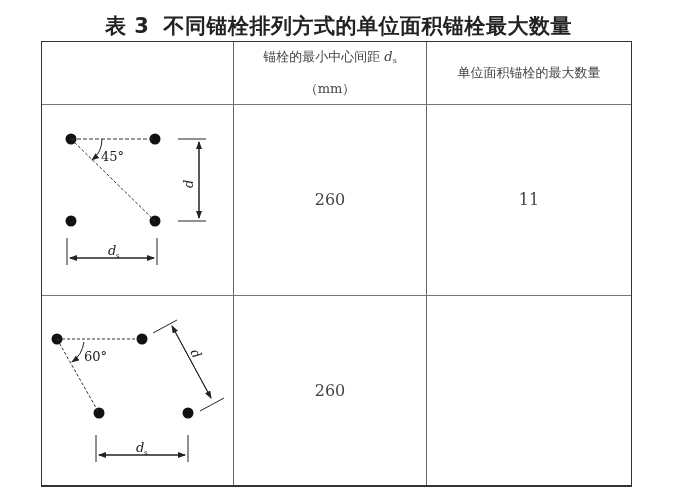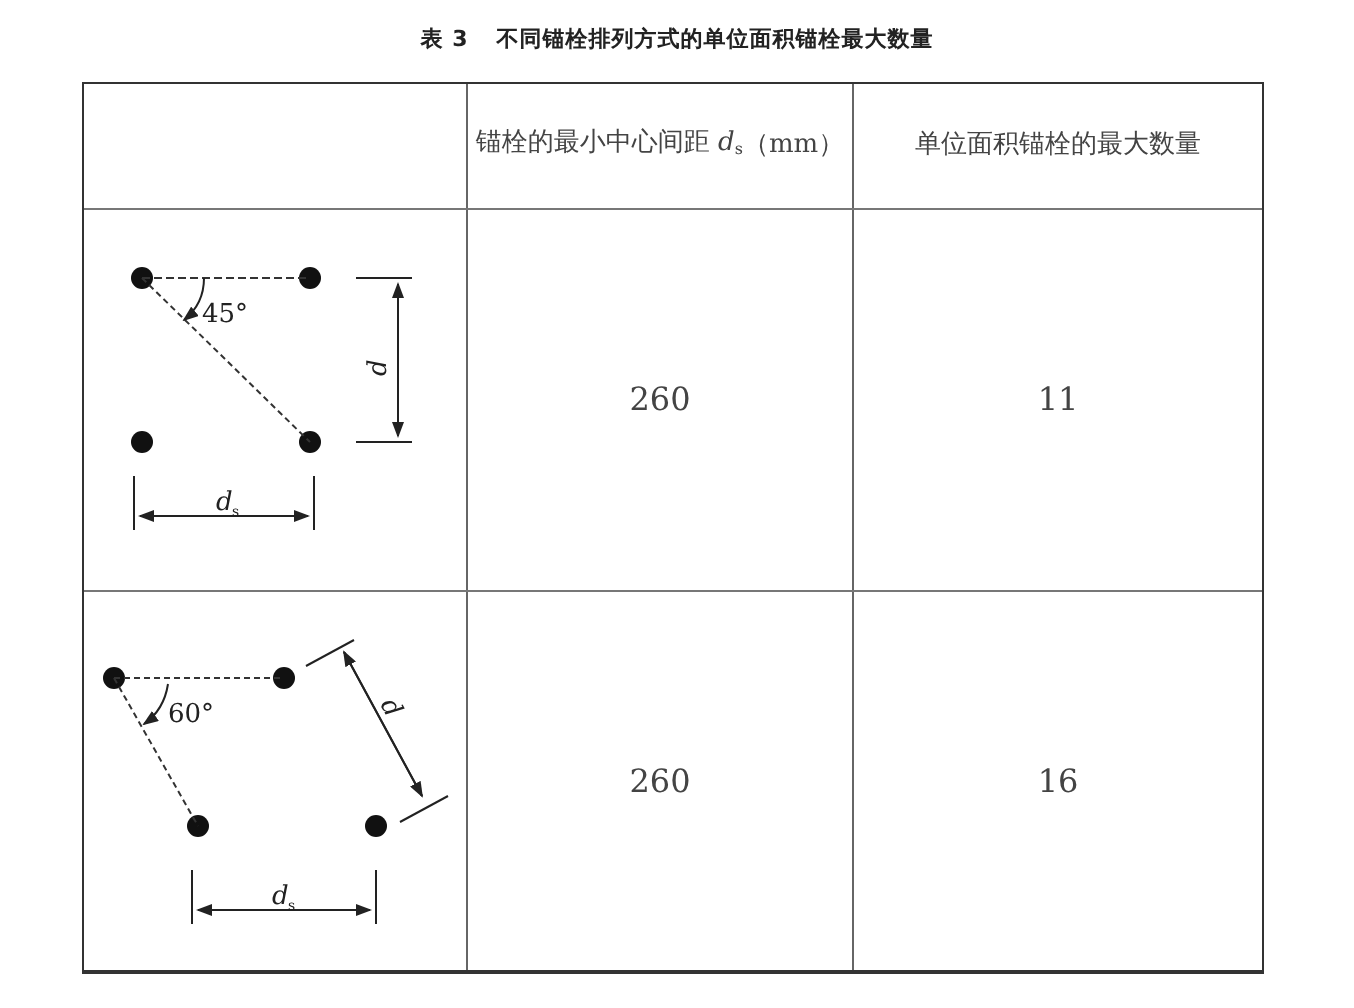--- a/index.html
+++ b/index.html
@@ -3,31 +3,31 @@
 <meta charset="utf-8">
 <style>
   html, body { margin:0; padding:0; }
   body {
     width:677px; height:504px; background:#ffffff; position:relative; overflow:hidden;
     font-family: "DejaVu Serif", "Liberation Serif", serif; color:#333;
   }
   .title {
     position:absolute; left:0; top:12px; width:677px; text-align:center;
     font-family: "DejaVu Sans", "Liberation Sans", sans-serif;
-    font-weight:bold; font-size:11px; color:#222; letter-spacing:0.5px;
+    font-weight:bold; font-size:21px; color:#222; letter-spacing:0.5px;
   }
   .title .num { margin-right:14px; }
   .table {
     position:absolute; left:41px; top:41px; width:591px; height:446px;
     border:1.5px solid #333; border-bottom-width:2px; box-sizing:border-box;
   }
   .vline { position:absolute; top:0; bottom:0; width:1px; background:#666; }
   .hline { position:absolute; left:0; right:0; height:1px; background:#777; }
   .cell {
-    position:absolute; display:flex; flex-direction:row; align-items:center; justify-content:center;
+    position:absolute; display:flex; flex-direction:column; align-items:center; justify-content:center;
     font-size:13px; color:#444; text-align:center; line-height:28px;
   }
   .cell i { font-style:italic; font-family:"DejaVu Serif","Liberation Serif",serif; }
   .cell .sub { font-size:8px; vertical-align:-2px; font-style:normal; }
   .cell sup { font-size:8px; }
   .val { font-size:16px; color:#444; }
   svg { position:absolute; }
 </style>
 </head>
 <body>
@@ -53,23 +53,20 @@
 
   <div class="cell" style="left:192px;top:63px;width:192px;height:190px">
     <span class="val">260</span>
   </div>
   <div class="cell" style="left:385px;top:63px;width:204px;height:190px">
     <span class="val">11</span>
   </div>
 
   <div class="cell" style="left:192px;top:254px;width:192px;height:190px">
     <span class="val">260</span>
-  </div>
-  <div class="cell" style="left:385px;top:254px;width:204px;height:190px">
-    <span class="val">16</span>
   </div>
 </div>
 
 <svg style="left:0;top:0" width="677" height="504" viewBox="0 0 677 504">
   <defs>
     <marker id="arr" markerWidth="8" markerHeight="6" refX="7" refY="3" orient="auto">
       <path d="M0,0 L8,3 L0,6 z" fill="#222"></path>
     </marker>
   </defs>
 

